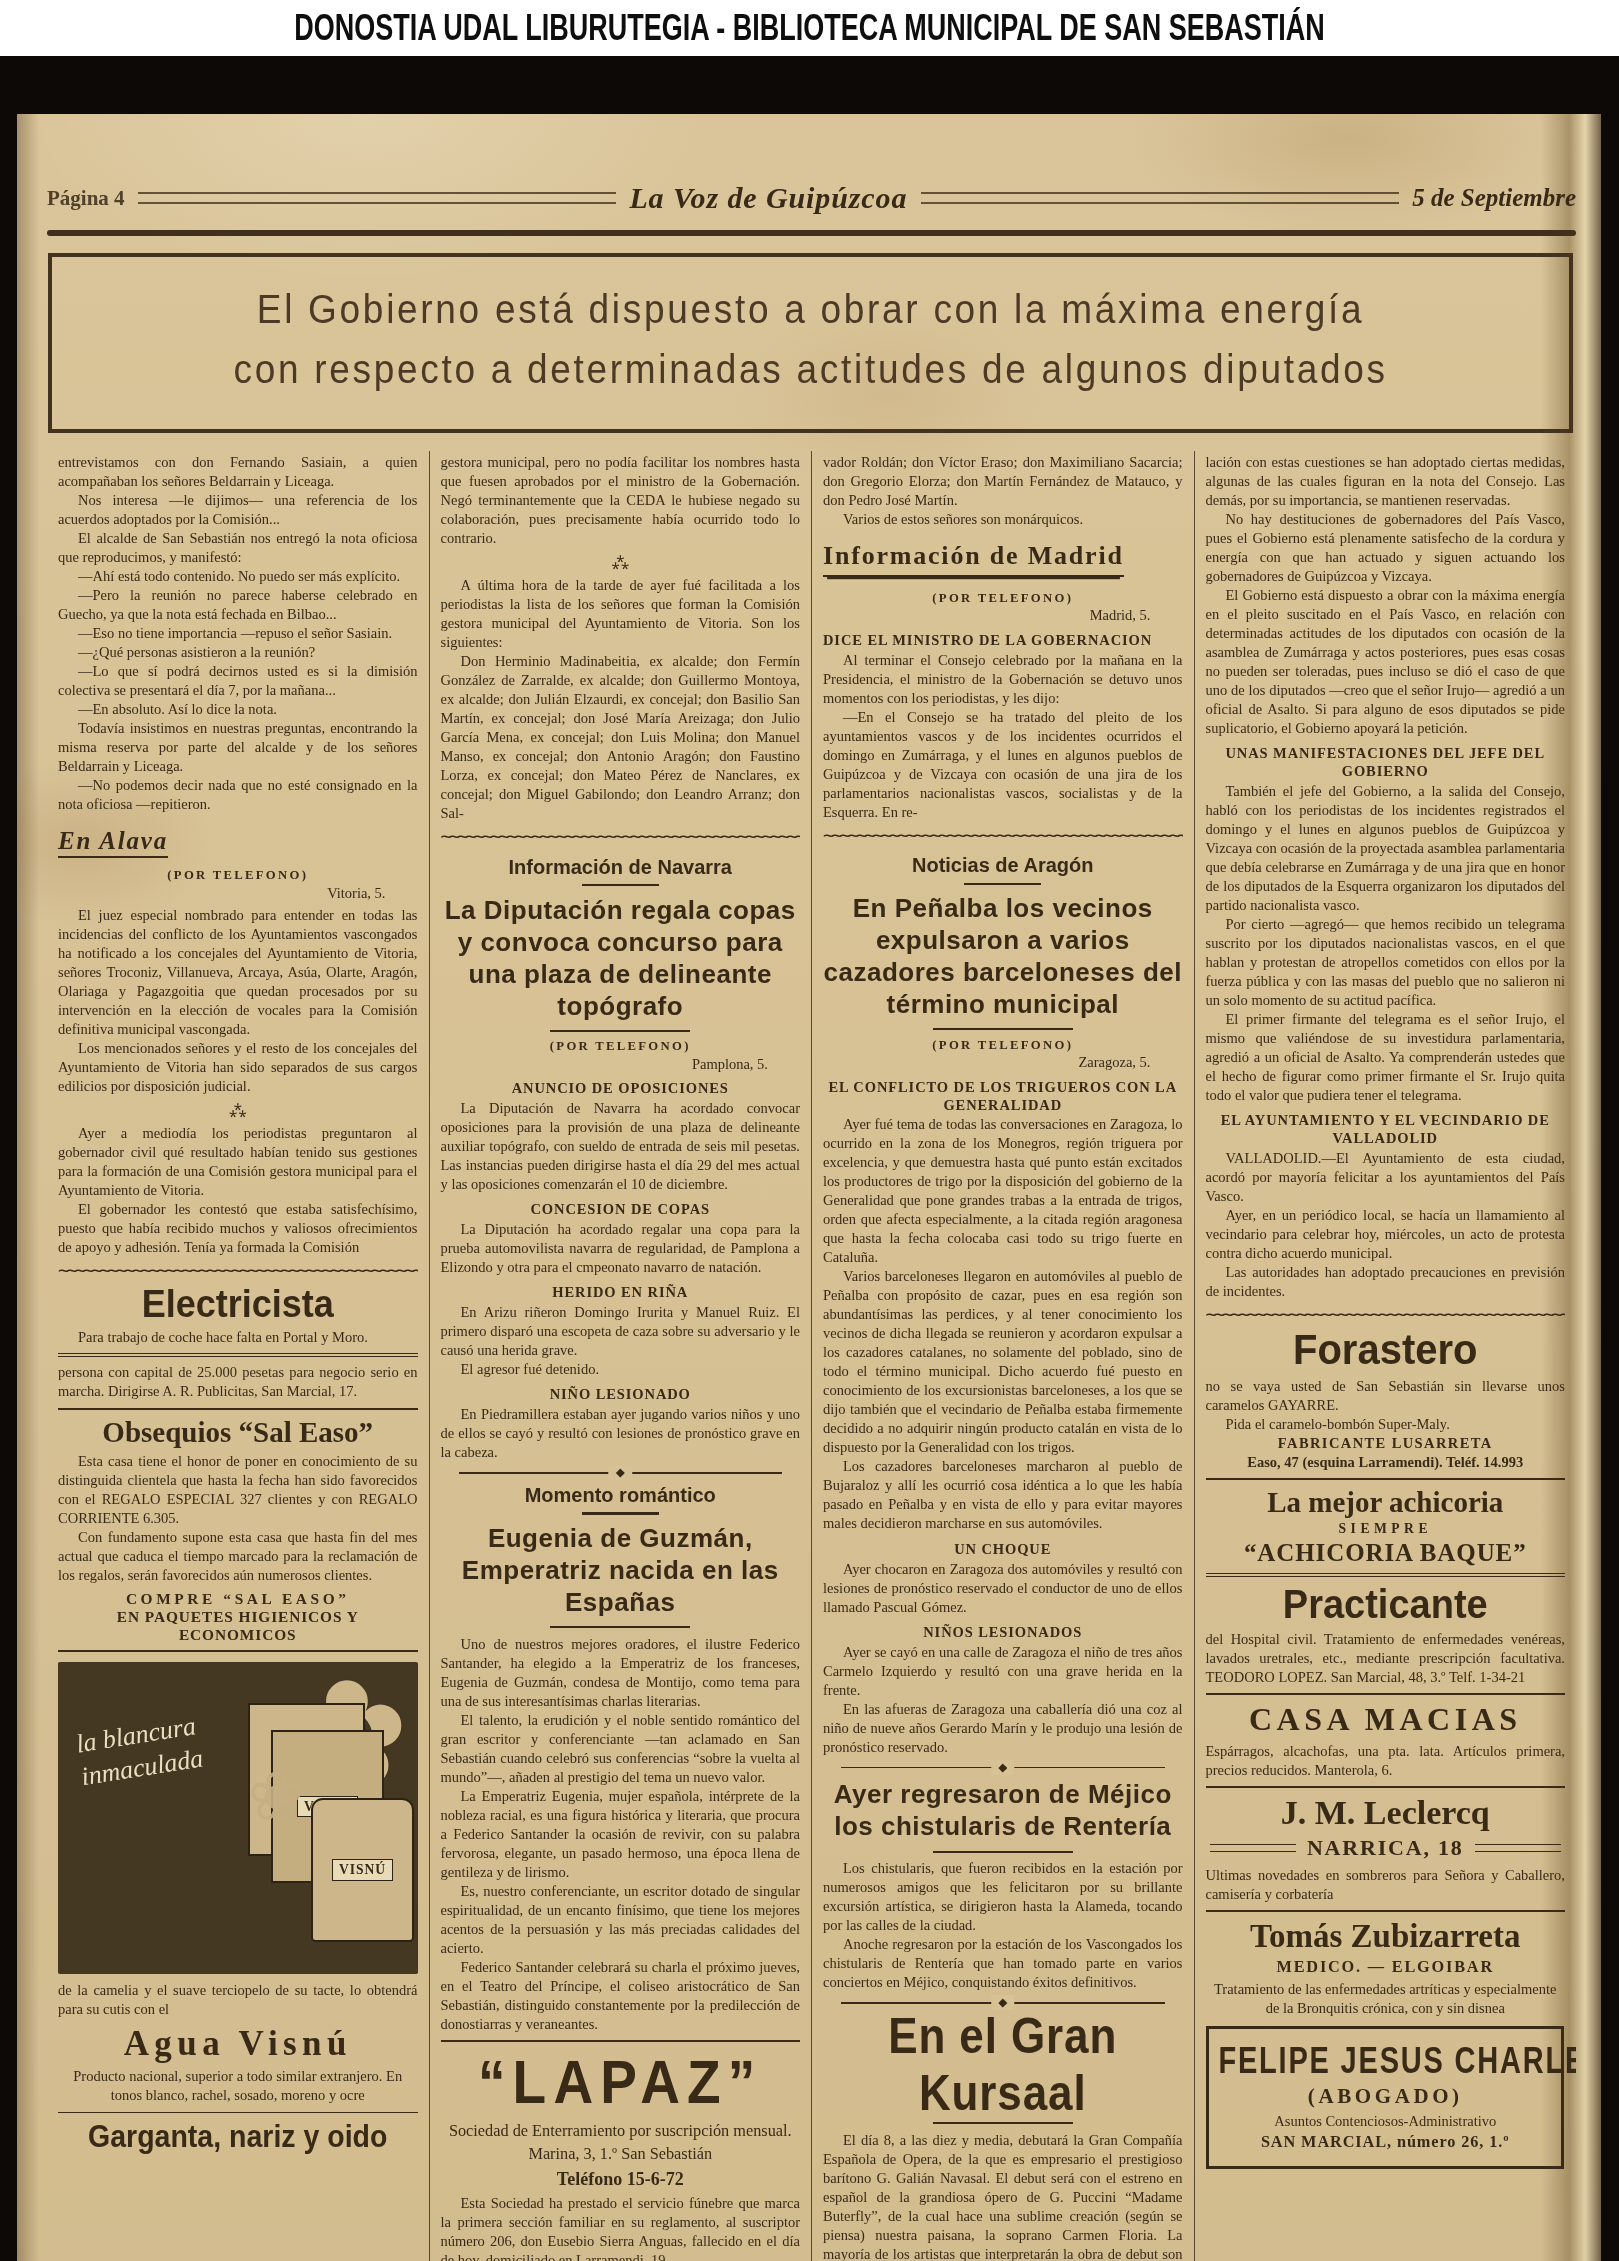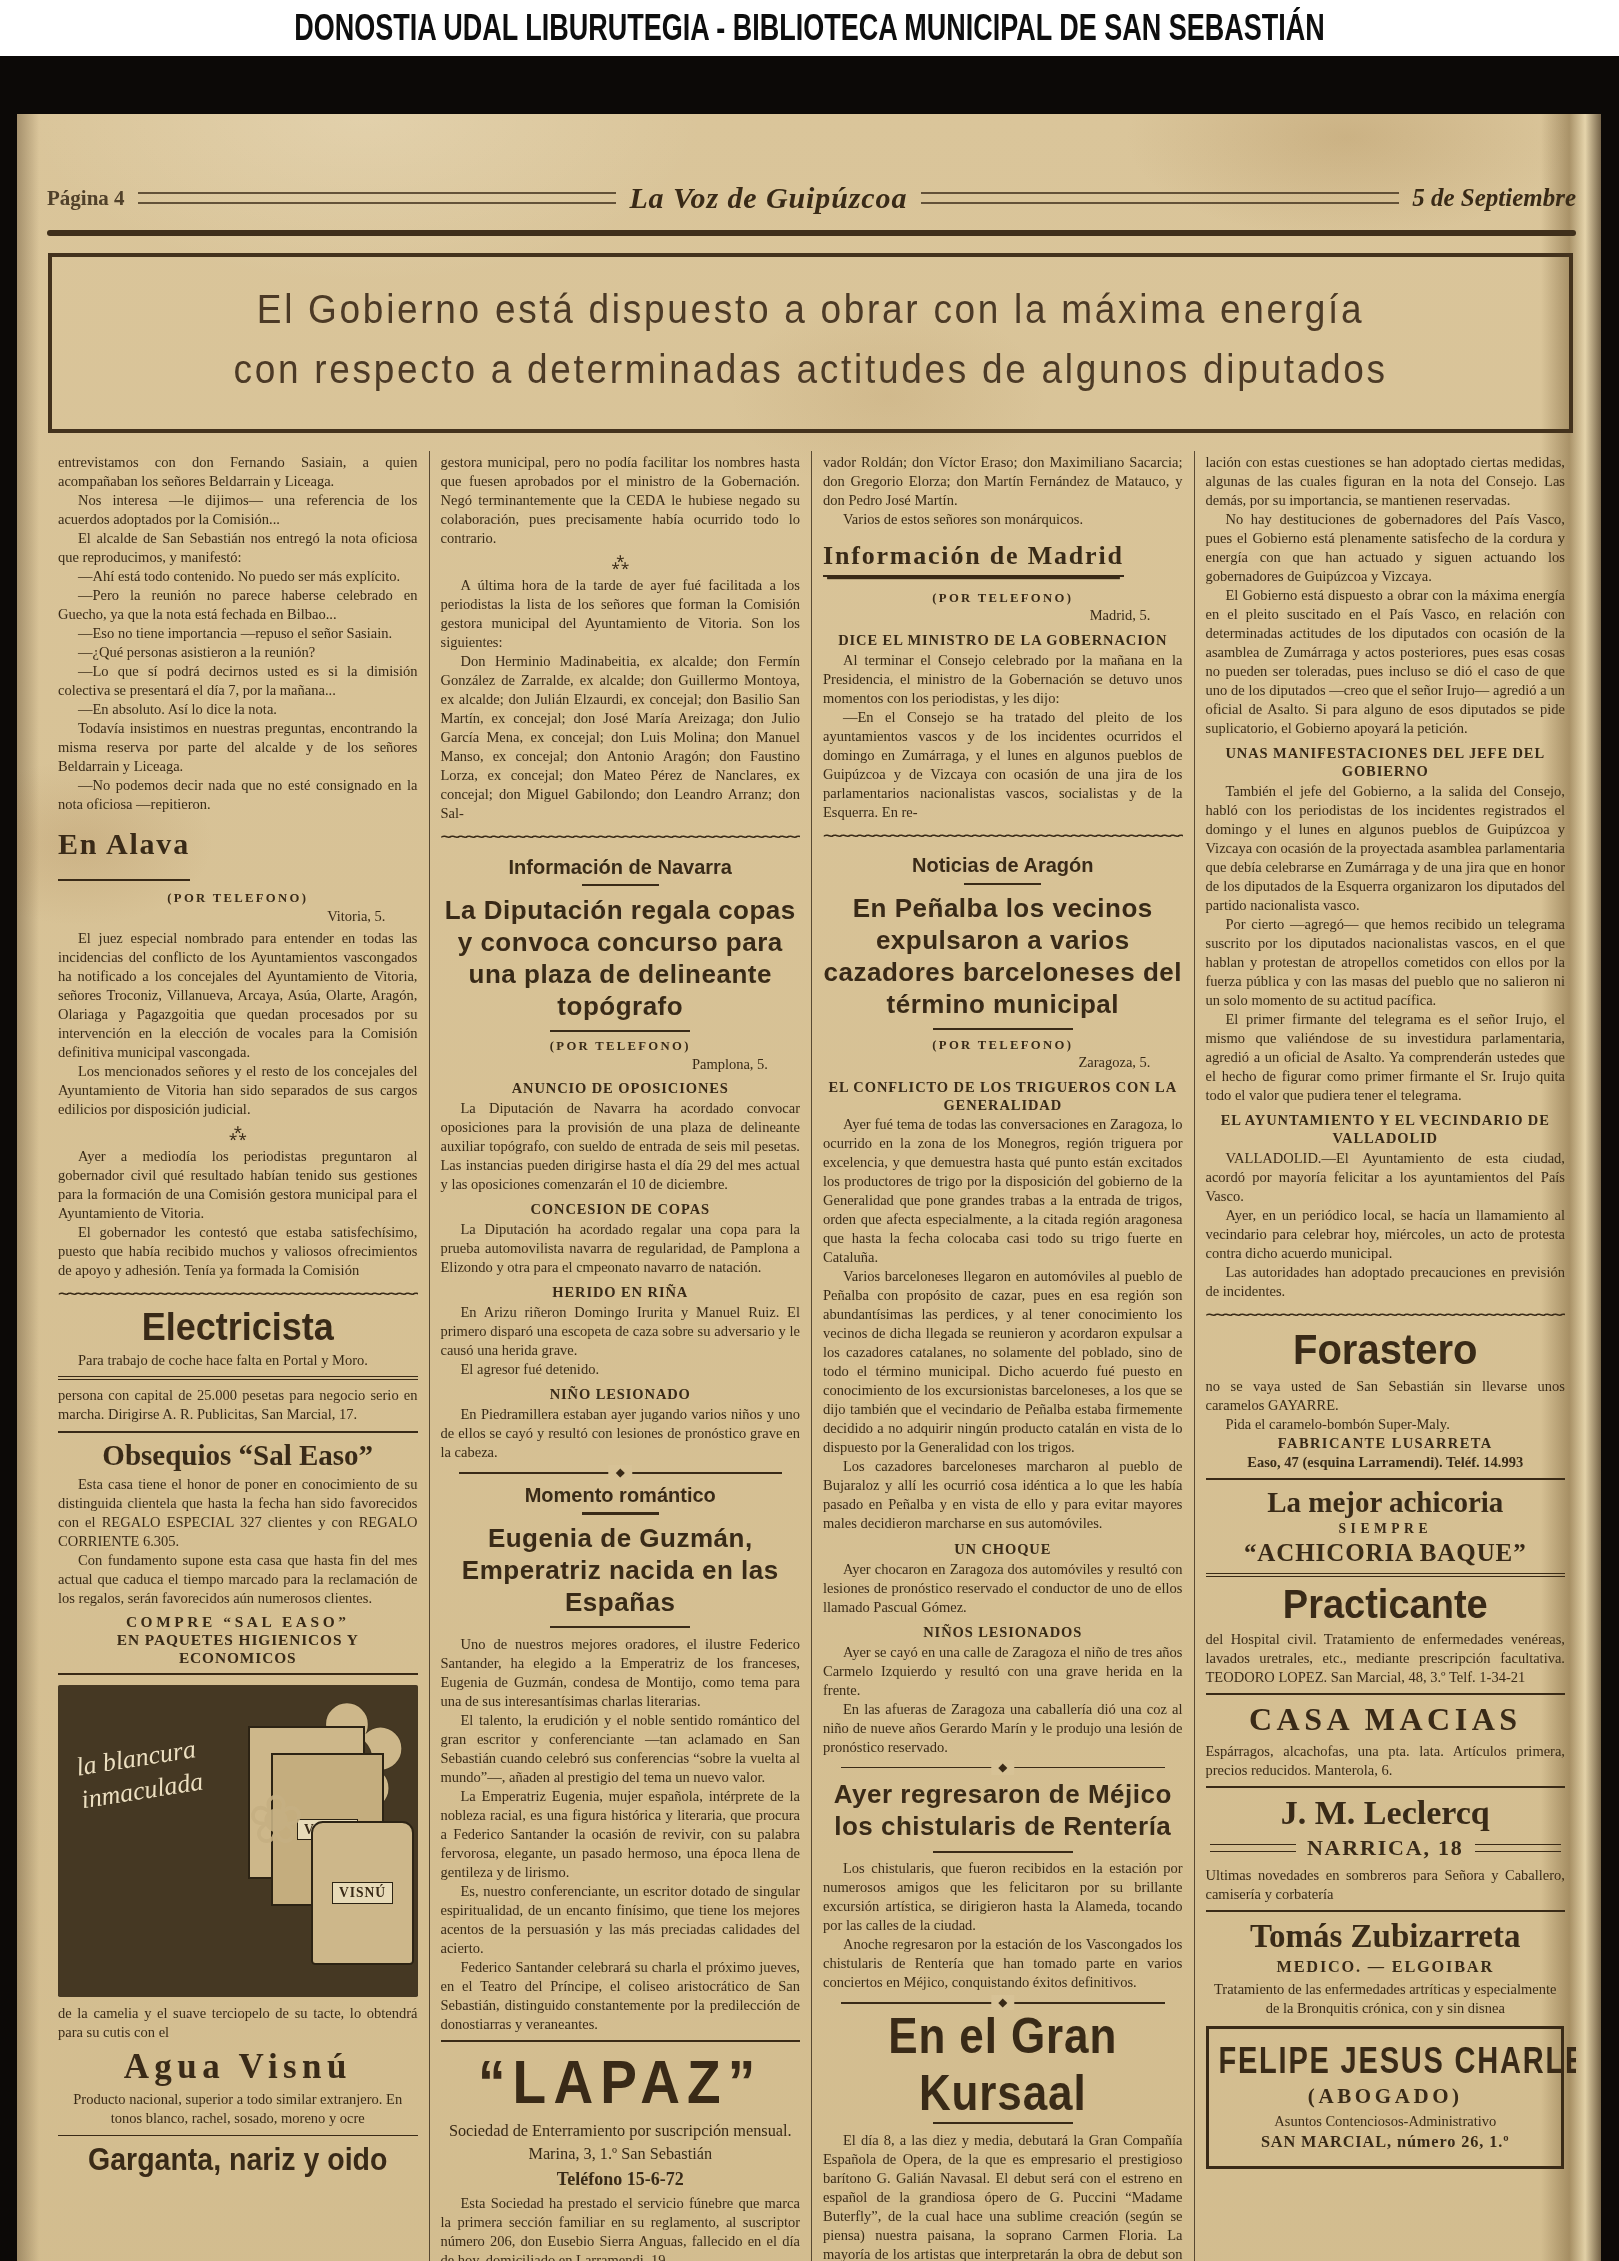--- a/index.html
+++ b/index.html
@@ -46,21 +46,21 @@
   .cols{display:flex;align-items:stretch;height:1906px;margin-top:1.8px;}
   .col{flex:1 1 0;min-width:0;padding:1.8px 11px 0;overflow:hidden;}
   .col+.col{border-left:1.4px solid rgba(56,42,25,.8);}
   
   .p{font-size:14.5px;line-height:19px;text-align:justify;text-indent:20px;margin:0;color:#392a17;}
   .p.noind{text-indent:0;}
   .p.center{text-align:center;text-indent:0;}
   .phone{font-size:12.7px;font-weight:700;letter-spacing:2.3px;text-align:center;margin:7.2px 0 1.8px;}
   .dateline{font-size:14.5px;text-align:right;padding-right:32px;margin:0.9px 0 3.6px;}
   .subhead{font-size:14.5px;font-weight:700;text-align:center;letter-spacing:0.9px;margin:6.3px 0 1.8px;line-height:18px;}
-  .sec-alava{font-size:30px;font-weight:700;letter-spacing:1.8px;display:inline-block;border-bottom:2.7px solid #392a17;padding-bottom:18px;margin:12.7px 0 3.6px;}
+  .sec-alava{font-size:25px;font-weight:700;letter-spacing:1.8px;display:inline-block;border-bottom:2.7px solid #392a17;padding-bottom:1px;margin:12.7px 0 3.6px;font-style:italic;}
   .sec-madrid{font-size:26px;font-weight:700;letter-spacing:1.8px;display:inline-block;border-bottom:2.3px solid #392a17;box-shadow:0 6.3px 0 -4.1px #392a17;padding-bottom:4.5px;margin:11.8px 0 6.3px;}
   .kicker{font-family:"Liberation Sans",sans-serif;font-size:20px;font-weight:700;text-align:center;margin:10px 0 0;}
   .kicker-rule{width:77px;height:2.3px;background:#392a17;margin:5.4px auto 7.2px;}
   .art-headline{font-family:"Liberation Sans",sans-serif;font-weight:700;font-size:26px;line-height:32px;text-align:center;margin:1.8px 0 0;letter-spacing:0.5px;}
   .headline-rule{width:140px;height:2.3px;background:#392a17;margin:8.1px auto 6.3px;}
   .kursaal{font-family:"Liberation Sans",sans-serif;font-weight:700;font-size:44px;line-height:50px;text-align:center;letter-spacing:0.9px;transform:scaleY(1.15);margin:6.3px 0 0;}
   
   .wavy{height:15.4px;overflow:hidden;text-align:center;margin:7.2px 0 3.6px;color:#392a17;}
   .wavy::before{content:"~~~~~~~~~~~~~~~~~~~~~~~~~~~~~~~~~~~~~~~~~~~~~~~~~~~~~~~~~~~~";font-family:"DejaVu Sans Mono",monospace;font-size:19px;letter-spacing:-3.2px;line-height:13.6px;}
   .orn{text-align:center;font-size:15.4px;margin:3.6px 0;}
@@ -257,21 +257,21 @@
     </div>
 
     <div class="col">
       <p class="p noind">vador Roldán; don Víctor Eraso; don Maximiliano Sacarcia; don Gregorio Elorza; don Martín Fernández de Matauco, y don Pedro José Martín.</p>
       <p class="p">Varios de estos señores son monárquicos.</p>
 
       <div>
         <div class="sec-madrid">Información de Madrid</div>
         <div class="phone">(POR TELEFONO)</div>
         <div class="dateline">Madrid, 5.</div>
-        <div class="subhead" style="text-align:center">DICE EL MINISTRO DE LA GOBERNACION</div>
+        <div class="subhead" style="text-align:left">DICE EL MINISTRO DE LA GOBERNACION</div>
         <p class="p">Al terminar el Consejo celebrado por la mañana en la Presidencia, el ministro de la Gobernación se detuvo unos momentos con los periodistas, y les dijo:</p>
         <p class="p">—En el Consejo se ha tratado del pleito de los ayuntamientos vascos y de los incidentes ocurridos el domingo en Zumárraga, y el lunes en algunos pueblos de Guipúzcoa y de Vizcaya con ocasión de una jira de los parlamentarios nacionalistas vascos, socialistas y de la Esquerra. En re-</p>
       </div>
 
       <div class="wavy"></div>
 
       <div>
         <div class="kicker">Noticias de Aragón</div>
         <div class="kicker-rule"></div>
         <div class="art-headline">En Peñalba los vecinos expulsaron a varios cazadores barceloneses del término municipal</div>

